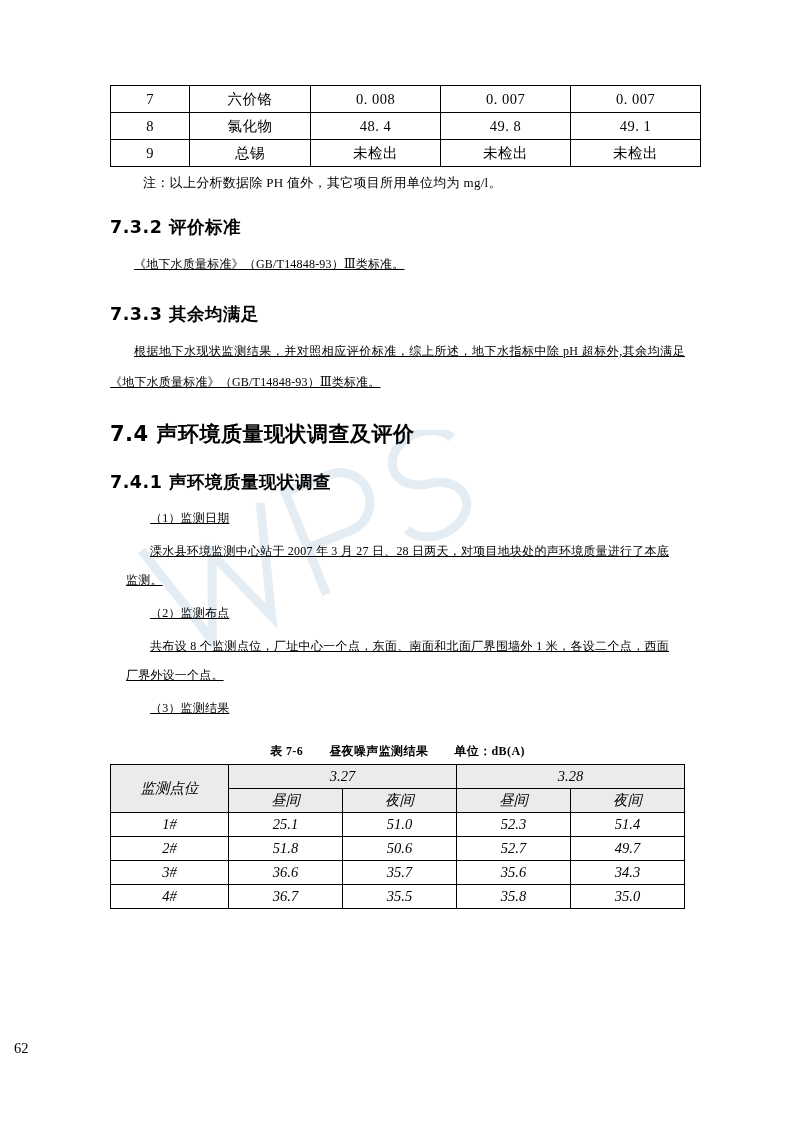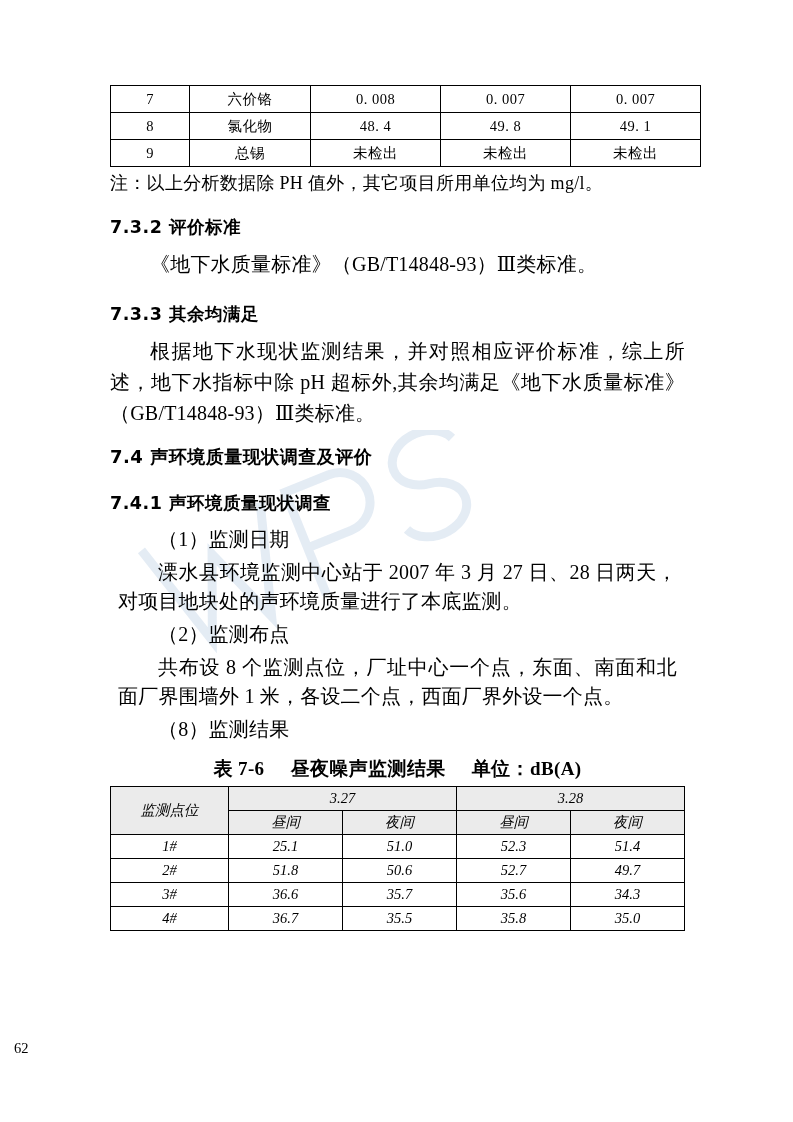--- a/index.html
+++ b/index.html
@@ -62,53 +62,55 @@
     letter-spacing: 0.5px;
   }
   .tbl-water .c0 { width: 76px; }
   .tbl-water .c1 { width: 118px; }
   .tbl-water .c2 { width: 127px; }
   .tbl-water .c3 { width: 127px; }
   .tbl-water .c4 { width: 127px; }
 
   .note {
     margin-top: 6px;
-    font-size: 18px;
+    font-size: 13px;
     line-height: 20px;
     letter-spacing: 0.3px;
+    margin-left: 33px;
   }
 
   h2.h-sec {
     font-family: "DejaVu Sans", "Liberation Sans", sans-serif;
-    font-size: 18px;
+    font-size: 21px;
     font-weight: bold;
-    margin: 16px 0 12px 0;
+    margin: 22px 0 12px 0;
     letter-spacing: 0.5px;
   }
   h3.h-sub {
     font-family: "DejaVu Sans", "Liberation Sans", sans-serif;
     font-size: 17.5px;
     font-weight: bold;
     margin: 22px 0 10px 0;
     letter-spacing: 0.5px;
   }
   p.body {
-    font-size: 20px;
+    font-size: 12px;
     line-height: 31px;
     margin: 10px 0;
     text-align: justify;
     letter-spacing: 0.2px;
+    text-decoration: underline;
   }
   p.indent2 { text-indent: 2em; }
-  p.tight { margin: 4px 8px; line-height: 29px; }
+  p.tight { margin: 4px 16px; line-height: 29px; }
 
   .tbl-caption {
-    margin-top: 12px;
+    margin-top: 20px;
     text-align: center;
-    font-size: 19px;
+    font-size: 12px;
     font-weight: bold;
     font-family: "Liberation Serif", "DejaVu Serif", serif;
     letter-spacing: 0.4px;
   }
   .tbl-caption .gap { display: inline-block; width: 26px; }
 
   .tbl-noise {
     margin-top: 4px;
     font-style: italic;
   }
@@ -185,21 +187,21 @@
       <h2 class="h-sec">7.4 声环境质量现状调查及评价</h2>
 
       <h3 class="h-sub">7.4.1 声环境质量现状调查</h3>
 
       <p class="body indent2 tight">（1）监测日期</p>
       <p class="body indent2 tight">溧水县环境监测中心站于 2007 年 3 月 27 日、28 日两天，对项目地块处的声环境质量进行了本底监测。</p>
 
       <p class="body indent2 tight">（2）监测布点</p>
       <p class="body indent2 tight">共布设 8 个监测点位，厂址中心一个点，东面、南面和北面厂界围墙外 1 米，各设二个点，西面厂界外设一个点。</p>
 
-      <p class="body indent2 tight">（8）监测结果</p>
+      <p class="body indent2 tight">（3）监测结果</p>
 
       <div class="tbl-caption">
         <span>表 7-6</span><span class="gap"></span><span>昼夜噪声监测结果</span><span class="gap"></span><span>单位：dB(A)</span>
       </div>
 
       <table class="doc-table tbl-noise">
         <tbody>
           <tr>
             <td class="c0 hdr-shade" rowspan="2">监测点位</td>
             <td class="hdr-shade" colspan="2">3.27</td>

